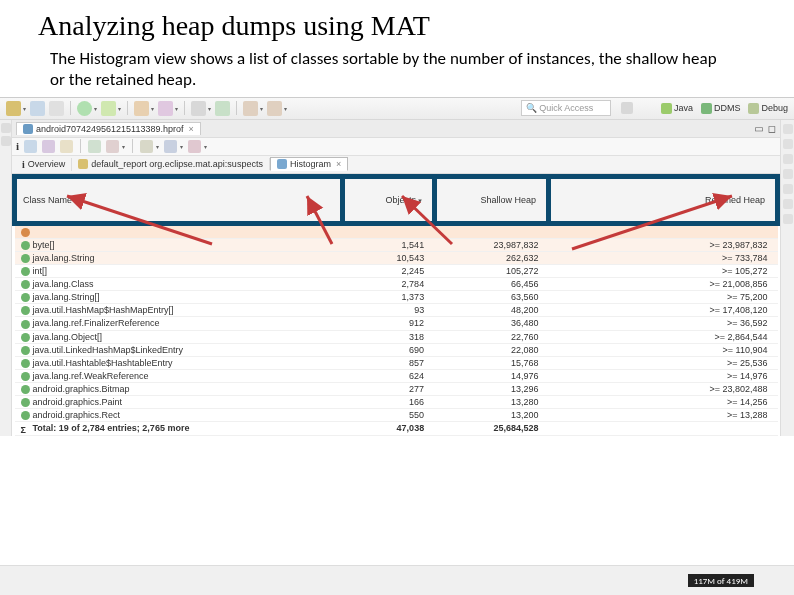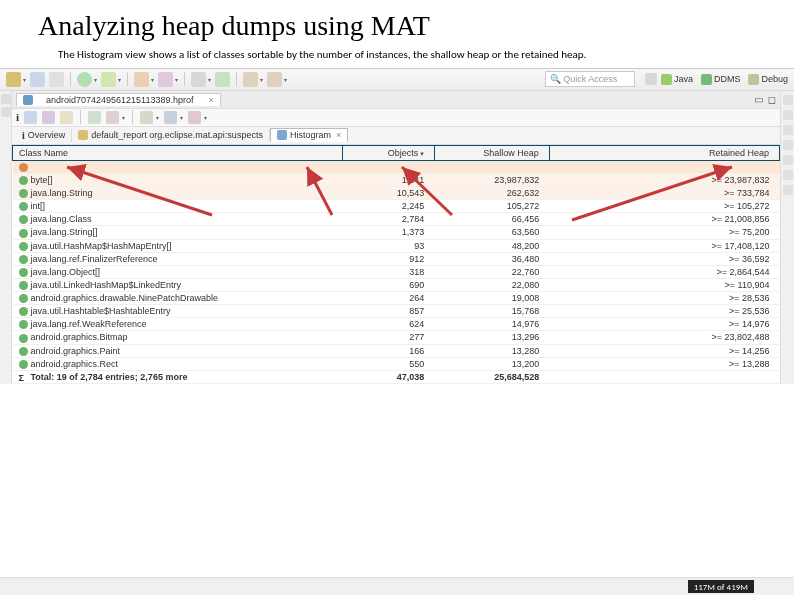--- a/index.html
+++ b/index.html
@@ -1,59 +1,59 @@
 <!DOCTYPE html>
 <html><head>
 <meta charset="utf-8">
 <style>
   * { box-sizing: border-box; margin: 0; padding: 0; }
   body { font-family: Calibri, Arial, sans-serif; background: #fff; width: 794px; height: 595px; overflow: hidden; position: relative; }
   .slide-title { font-size: 28px; font-weight: 400; color: #000; padding: 10px 0 4px 38px; font-family: Liberation Serif, serif; }
-  .slide-desc { font-size: 11px; color: #000; padding: 2px 60px 6px 50px; line-height: 1.25; margin-left: 8px; }
+  .slide-desc { font-size: 17px; color: #000; padding: 2px 60px 6px 50px; line-height: 1.25; }
   .ide { position: relative; background: #f5f5f5; border-top: 1px solid #ccc; font-family: Tahoma, Arial, sans-serif; font-size: 10px; color: #333; }
   .main-toolbar { height: 22px; background: linear-gradient(#f8f8f8,#ececec); border-bottom: 1px solid #d8d8d8; display: flex; align-items: center; padding: 0 6px; gap: 4px; }
   .tb-ico { width: 15px; height: 15px; border-radius: 2px; display: inline-block; }
   .tb-sep { width: 1px; height: 14px; background: #ccc; margin: 0 2px; }
   .arr { font-size: 6px; color: #666; margin-left: -2px; }
   .tb-spacer { flex: 1; }
   .quick-access { border: 1px solid #ccc; background: #fff; height: 16px; width: 90px; font-size: 9px; color: #999; padding: 1px 4px; display: flex; align-items: center; gap: 2px; }
-  .persp { display: flex; gap: 8px; margin-left: 0; }
+  .persp { display: flex; gap: 8px; margin-left: 24px; }
   .persp-btn { display: flex; align-items: center; gap: 2px; font-size: 9px; color: #333; }
   .persp-ico { width: 11px; height: 11px; border-radius: 2px; display: inline-block; }
   .content-row { display: flex; }
   .left-gutter { width: 12px; background: #f0f0f0; border-right: 1px solid #ddd; padding-top: 3px; display: flex; flex-direction: column; align-items: center; gap: 3px; }
   .left-gutter div { width: 10px; height: 10px; background: #ddd; border-radius: 2px; }
   .main-col { flex: 1; background: #fff; }
   .right-gutter { width: 14px; background: #f0f0f0; border-left: 1px solid #ddd; padding-top: 4px; display: flex; flex-direction: column; align-items: center; gap: 5px; }
   .right-gutter div { width: 10px; height: 10px; background: #e0e0e0; border-radius: 2px; }
   .editor-tabs { height: 18px; background: #ececec; display: flex; align-items: center; padding: 0 4px; border-bottom: 1px solid #ddd; }
-  .editor-tab { background: #fff; border: 1px solid #ccc; border-bottom: none; padding: 1px 6px; font-size: 9px; display: flex; align-items: center; gap: 13px; }
+  .editor-tab { background: #fff; border: 1px solid #ccc; border-bottom: none; padding: 1px 6px; font-size: 9px; display: flex; align-items: center; gap: 3px; }
   .minmax { margin-left: auto; font-size: 10px; color: #555; display: flex; gap: 4px; }
   .sub-toolbar { height: 18px; background: #f8f8f8; border-bottom: 1px solid #e0e0e0; display: flex; align-items: center; gap: 5px; padding: 0 4px; }
   .sub-ico { width: 13px; height: 13px; border-radius: 2px; display: inline-block; }
   .inner-tabs { height: 18px; background: #f4f4f4; border-bottom: 1px solid #ddd; display: flex; align-items: center; padding: 0 4px; gap: 0; }
   .inner-tab { padding: 1px 6px; font-size: 9px; display: flex; align-items: center; gap: 3px; border-right: 1px solid #ddd; }
   .inner-tab.active { background: #fff; border: 1px solid #bbb; border-bottom: 1px solid #fff; }
   .tab-ico { width: 10px; height: 10px; border-radius: 2px; display: inline-block; }
   .table-wrap { position: relative; }
   table { width: 100%; border-collapse: collapse; font-size: 9px; }
-  th { background: #f4f4f4; border: 1px solid #0c4a6e; padding: 2px 6px; text-align: left; font-weight: normal; color: #333; }
+  th { background: #f4f4f4; border: 5px solid #0c4a6e; padding: 16px 6px; text-align: left; font-weight: normal; color: #333; }
   th.num, td.num { text-align: right; padding-right: 10px; }
   th:first-child { width: 43%; }
   th:nth-child(2) { width: 12%; }
   th:nth-child(3) { width: 15%; }
   th:nth-child(4) { width: 30%; }
   td { border-bottom: 1px solid #f0f0f0; padding: 1px 6px; color: #333; white-space: nowrap; }
   tr.regex td { background: #fde8d8; color: #a0745a; font-style: italic; }
   tr.highlight td { background: #fdf2ea; }
   .row-ico { width: 9px; height: 9px; background: #6bb36b; border-radius: 50%; display: inline-block; margin-right: 3px; vertical-align: middle; }
   .row-ico.sigma { background: none; color: #333; font-weight: bold; }
   tr.total td { font-weight: bold; }
   .arrow-overlay { position: absolute; pointer-events: none; top: 0; left: 0; }
-  .status { position: absolute; bottom: 0; left: 0; right: 0; height: 18px; background: #f0f0f0; border-top: 1px solid #ddd; display: flex; align-items: center; justify-content: flex-end; padding-right: 40px; }
+  .status { position: absolute; bottom: 0; left: 0; right: 0; height: 30px; background: #f0f0f0; border-top: 1px solid #ddd; display: flex; align-items: center; justify-content: flex-end; padding-right: 40px; }
   .status-chip { background: #222; color: #fff; font-size: 9px; padding: 1px 6px; }
   .sort-ind { font-size: 7px; margin-left: 2px; color: #555; }
 </style>
 </head>
 <body>
 
 <div class="slide-title">Analyzing heap dumps using MAT</div>
 <div class="slide-desc">The Histogram view shows a list of classes sortable by the number of instances, the shallow heap or the retained heap.</div>
 
 <div class="ide">
@@ -221,26 +221,20 @@
                 <td class="num">22,760</td>
                 <td class="num">&gt;= 2,864,544</td>
               </tr>
               <tr>
                 <td><span class="row-ico"></span>java.util.LinkedHashMap$LinkedEntry</td>
                 <td class="num">690</td>
                 <td class="num">22,080</td>
                 <td class="num">&gt;= 110,904</td>
               </tr>
               <tr>
-                <td><span class="row-ico"></span>android.graphics.drawable.NinePatchDrawable</td>
-                <td class="num">264</td>
-                <td class="num">19,008</td>
-                <td class="num">&gt;= 28,536</td>
-              </tr>
-              <tr>
                 <td><span class="row-ico"></span>java.util.Hashtable$HashtableEntry</td>
                 <td class="num">857</td>
                 <td class="num">15,768</td>
                 <td class="num">&gt;= 25,536</td>
               </tr>
               <tr>
                 <td><span class="row-ico"></span>java.lang.ref.WeakReference</td>
                 <td class="num">624</td>
                 <td class="num">14,976</td>
                 <td class="num">&gt;= 14,976</td>

